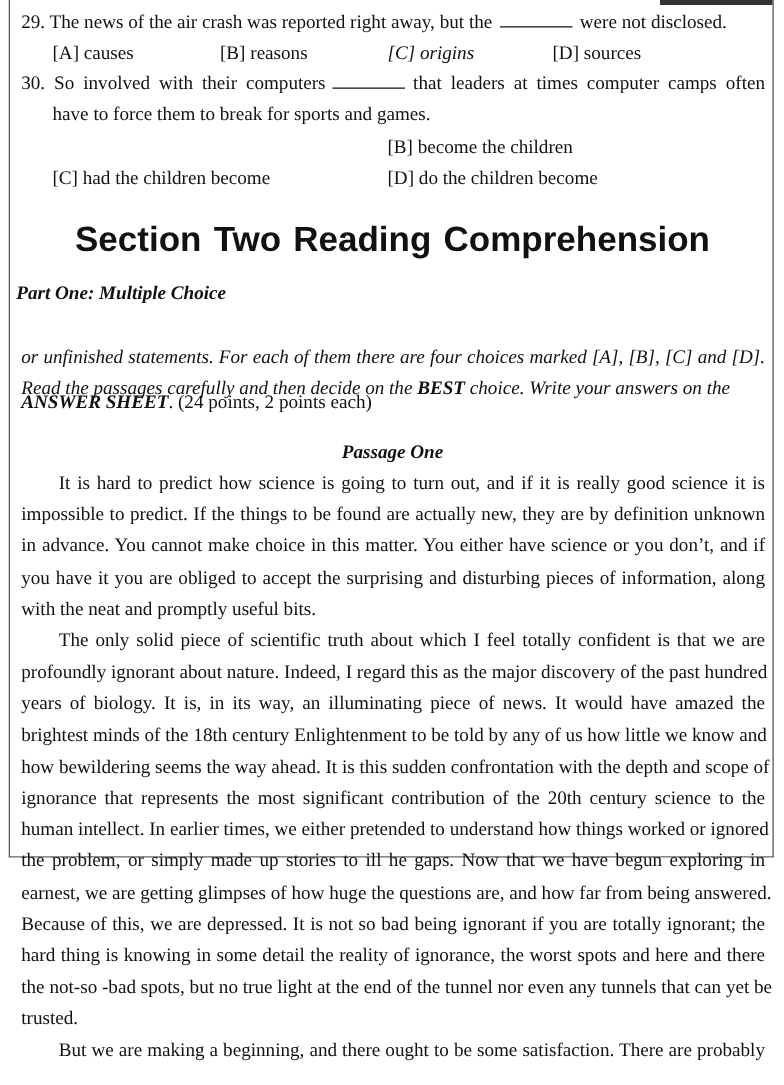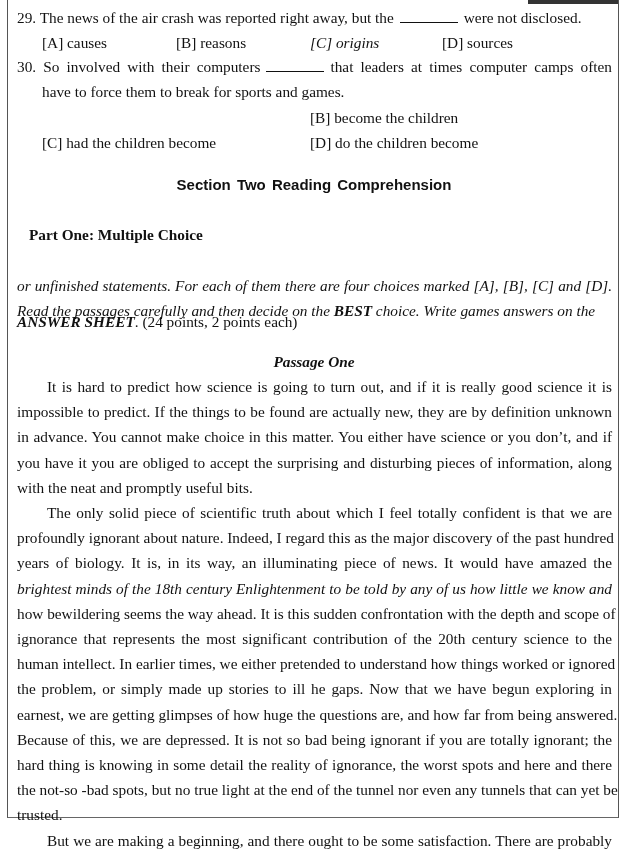--- a/index.html
+++ b/index.html
@@ -1,31 +1,31 @@
 <!DOCTYPE html>
 <html><head>
 <meta charset="utf-8">
 <style>
   html, body { margin: 0; padding: 0; background: #ffffff; }
   body { width: 627px; height: 868px; overflow: hidden; position: relative; }
   .page {
-    position: absolute; left: 7px; top: 0; width: 612px; height: 818px;
+    position: absolute; left: 7px; top: 0; width: 612px; height: 686px;
     border-left: 1px solid #555; border-right: 1px solid #555; border-bottom: 1px solid #666;
     box-sizing: border-box;
   }
   .topmark { position: absolute; top: 0; right: 0; width: 90px; height: 4px; background: #333; }
   .serif { font-family: "Liberation Serif", "DejaVu Serif", serif; color: #111; font-size: 15.3px; }
   .line { position: absolute; white-space: nowrap; }
   .just { position: absolute; left: 9px; width: 595px; text-align: justify; text-align-last: justify; white-space: nowrap; }
   .just.last { text-align-last: left; }
   .q { left: 9px; }
   .opt { position: absolute; }
   .heading {
     position: absolute; left: 0; width: 612px; text-align: center;
-    font-family: "Liberation Sans", "DejaVu Sans", sans-serif; font-weight: bold; font-size: 15px; color: #111;
+    font-family: "Liberation Sans", "DejaVu Sans", sans-serif; font-weight: bold; font-size: 28px; color: #111;
     word-spacing: 2px;
   }
   .bold { font-weight: bold; }
   .ital { font-style: italic; }
   .blank { display: inline-block; width: 58px; border-bottom: 1px solid #111; margin: 0 6px; height: 12px; vertical-align: baseline; }
 </style>
 </head>
 <body>
 
 <div class="page">
@@ -44,42 +44,42 @@
     <span>30.</span>
     <span>So involved with their computers</span><span class="blank"></span><span>that leaders at times computer camps often</span>
   </div>
   <div class="line serif" style="top:83px; left:34px;">have to force them to break for sports and games.</div>
   <div class="opt serif" style="top:134px; left:34px;">[C] had the children become</div>
   <div class="opt serif" style="top:109px; left:302px;">[B] become the children</div>
   <div class="opt serif" style="top:134px; left:302px;">[D] do the children become</div>
 
   <div class="heading" style="top:176px;">Section Two   Reading Comprehension</div>
 
-  <div class="line serif bold" style="top:226px; left:21px;">Part One: Multiple Choice</div>
+  <div class="line serif bold" style="top:226px; left:5px;font-style:italic;">Part One: Multiple Choice</div>
 
   <div class="just serif ital" style="top:277px;">or unfinished statements. For each of them there are four choices marked [A], [B], [C] and [D].</div>
   <div class="line serif ital" style="top:302px; left:9px;">
     <span>Read the passages carefully and then decide on the</span>
     <span class="bold">BEST</span>
-    <span>choice. Write games answers on the</span>
+    <span>choice. Write your answers on the</span>
   </div>
   <div class="line serif" style="top:313px; left:9px;"><span class="bold ital">ANSWER SHEET</span><span>. (24 points, 2 points each)</span></div>
 
   <div class="line serif bold ital" style="top:353px; left:0; width:612px; text-align:center;">Passage One</div>
 
   <div id="passage-lines">
       <div class="just serif" style="top: 378px; left: 39px; width: 565px;">It is hard to predict how science is going to turn out, and if it is really good science it is</div>
       <div class="just serif" style="top: 403.2px;">impossible to predict. If the things to be found are actually new, they are by definition unknown</div>
       <div class="just serif" style="top: 428.4px;">in advance. You cannot make choice in this matter. You either have science or you don’t, and if</div>
       <div class="just serif" style="top: 453.6px;">you have it you are obliged to accept the surprising and disturbing pieces of information, along</div>
       <div class="just serif last" style="top: 478.8px;">with the neat and promptly useful bits.</div>
       <div class="just serif" style="top: 504px; left: 39px; width: 565px;">The only solid piece of scientific truth about which I feel totally confident is that we are</div>
       <div class="just serif" style="top: 529.2px;">profoundly ignorant about nature. Indeed, I regard this as the major discovery of the past hundred</div>
       <div class="just serif" style="top: 554.4px;">years of biology. It is, in its way, an illuminating piece of news. It would have amazed the</div>
-      <div class="just serif" style="top: 579.6px; font-style: italic;">brightest minds of the 18th century Enlightenment to be told by any of us how little we know and</div>
+      <div class="just serif" style="top: 579.6px;">brightest minds of the 18th century Enlightenment to be told by any of us how little we know and</div>
       <div class="just serif" style="top: 604.8px;">how bewildering seems the way ahead. It is this sudden confrontation with the depth and scope of</div>
       <div class="just serif" style="top: 630px;">ignorance that represents the most significant contribution of the 20th century science to the</div>
       <div class="just serif" style="top: 655.2px;">human intellect. In earlier times, we either pretended to understand how things worked or ignored</div>
       <div class="just serif" style="top: 680.4px;">the problem, or simply made up stories to ill he gaps. Now that we have begun exploring in</div>
       <div class="just serif" style="top: 705.6px;">earnest, we are getting glimpses of how huge the questions are, and how far from being answered.</div>
       <div class="just serif" style="top: 730.8px;">Because of this, we are depressed. It is not so bad being ignorant if you are totally ignorant; the</div>
       <div class="just serif" style="top: 756px;">hard thing is knowing in some detail the reality of ignorance, the worst spots and here and there</div>
       <div class="just serif" style="top: 781.2px;">the not-so -bad spots, but no true light at the end of the tunnel nor even any tunnels that can yet be</div>
       <div class="just serif last" style="top: 806.4px;">trusted.</div>
       <div class="just serif" style="top: 831.6px; left: 39px; width: 565px;">But we are making a beginning, and there ought to be some satisfaction. There are probably</div>

